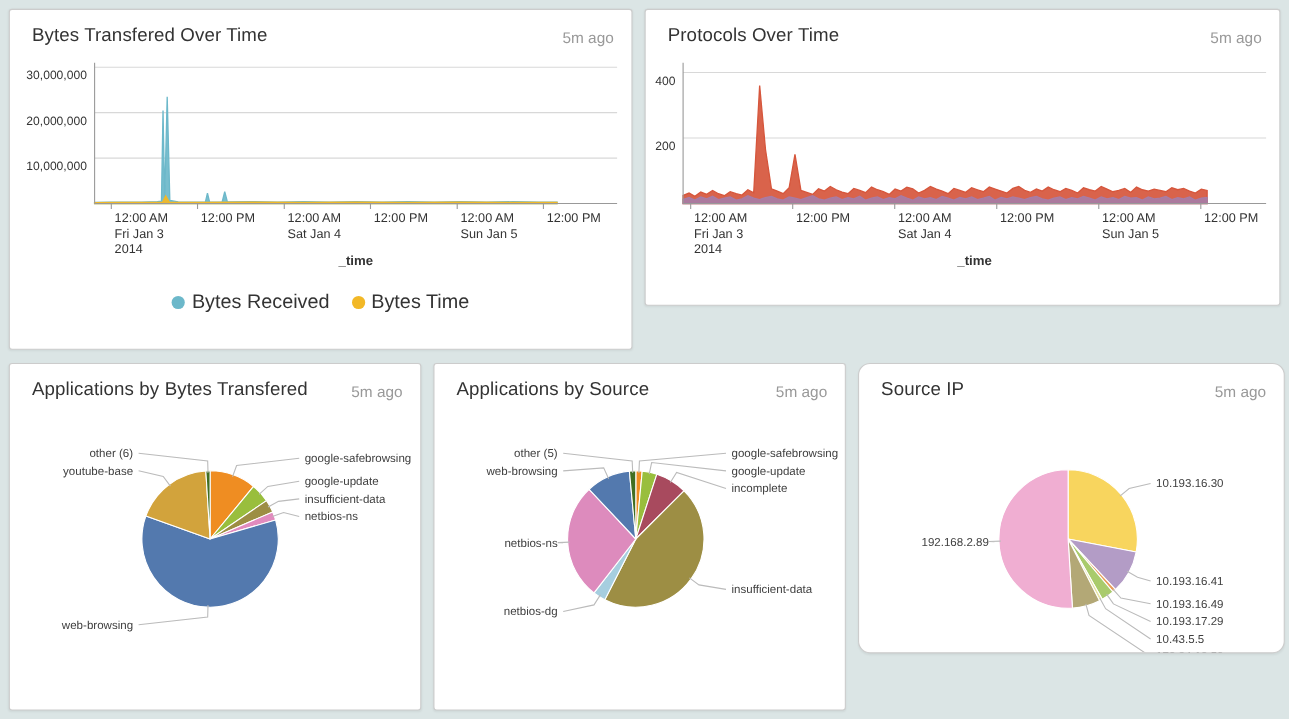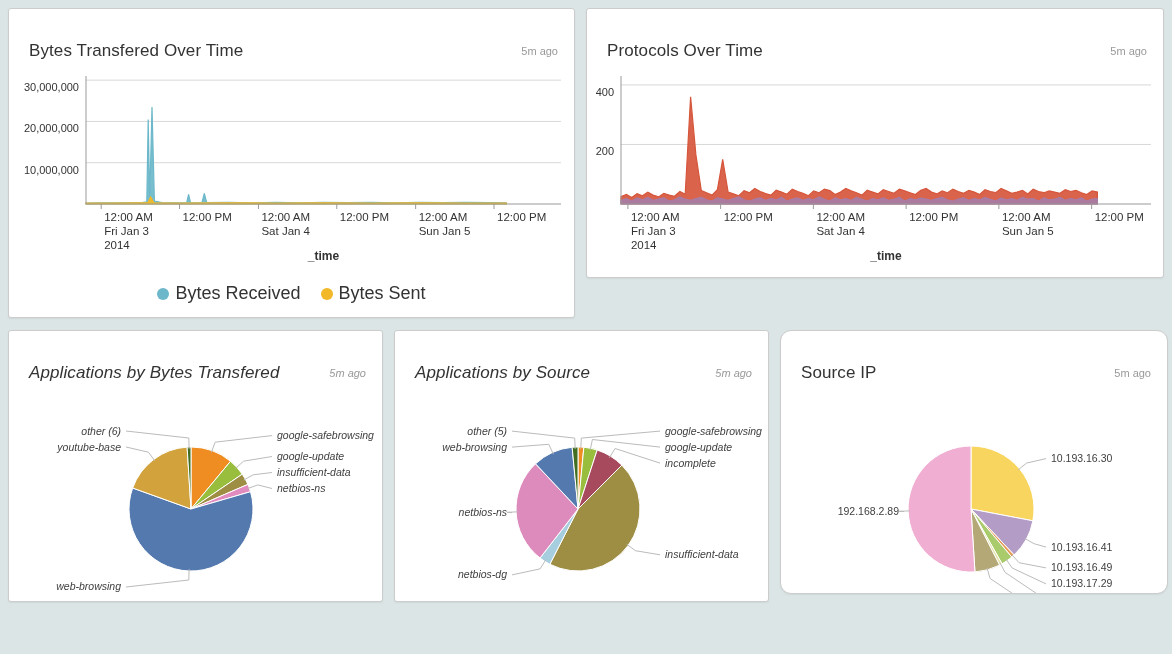--- a/index.html
+++ b/index.html
@@ -15,26 +15,26 @@
   .row2 { padding-top:12px; }
   .panel {
     background:#fff;
     border:1px solid #ccc;
     border-radius:3px;
     box-shadow:0 1px 2px rgba(0,0,0,.06);
     overflow:hidden;
   }
   .p1 { width:567px; height:310px; }
   .p2 { width:578px; height:270px; }
-  .p3, .p4 { width:375px; height:272px;font-style:italic; }
+  .p3, .p4 { width:375px; height:316px; }
   .p5 { width:388px; height:264px;border-radius:11px; }
   .phead { display:flex; justify-content:space-between; align-items:flex-start;
-           padding:13px 16px 2px 20px;margin-top:19px; }
+           padding:13px 16px 2px 20px; }
   .phead h3 { margin:0; font-size:17px; font-weight:500; color:#333; letter-spacing:.1px; }
-  .age { font-size:11px; color:#999; margin-top:4px; white-space:nowrap; }
+  .age { font-size:14px; color:#999; margin-top:4px; white-space:nowrap; }
   svg.chart { display:block; }
   .legend { display:flex; justify-content:center; align-items:center; gap:20px;
             margin-top:8px; font-size:18px; color:#333; }
   .legend .item { display:flex; align-items:center; gap:6px; cursor:pointer; }
   .legend .dot { width:12px; height:12px; border-radius:50%; display:inline-block; }
 </style>
 </head>
 <body>
 
 <div class="row row1">
@@ -74,21 +74,21 @@
           <text x="314.5" y="197" text-anchor="middle" font-size="12" font-family="&quot;Liberation Sans&quot;, sans-serif" fill="#333" font-weight="700">_time</text>
         </g>
       </svg>
     <div class="legend">
         <span class="item">
           <span class="dot" style="background: rgb(108, 184, 202);"></span>
           <span>Bytes Received</span>
         </span>
         <span class="item">
           <span class="dot" style="background: rgb(242, 184, 39);"></span>
-          <span>Bytes Sent</span>
+          <span>Bytes Time</span>
         </span>
       </div>
   </div>
 
   <div class="panel p2">
     <div class="phead">
       <h3>Protocols Over Time</h3>
       <span class="age">5m ago</span>
     </div>
     <svg class="chart" width="578" height="212" viewBox="0 0 578 212">

